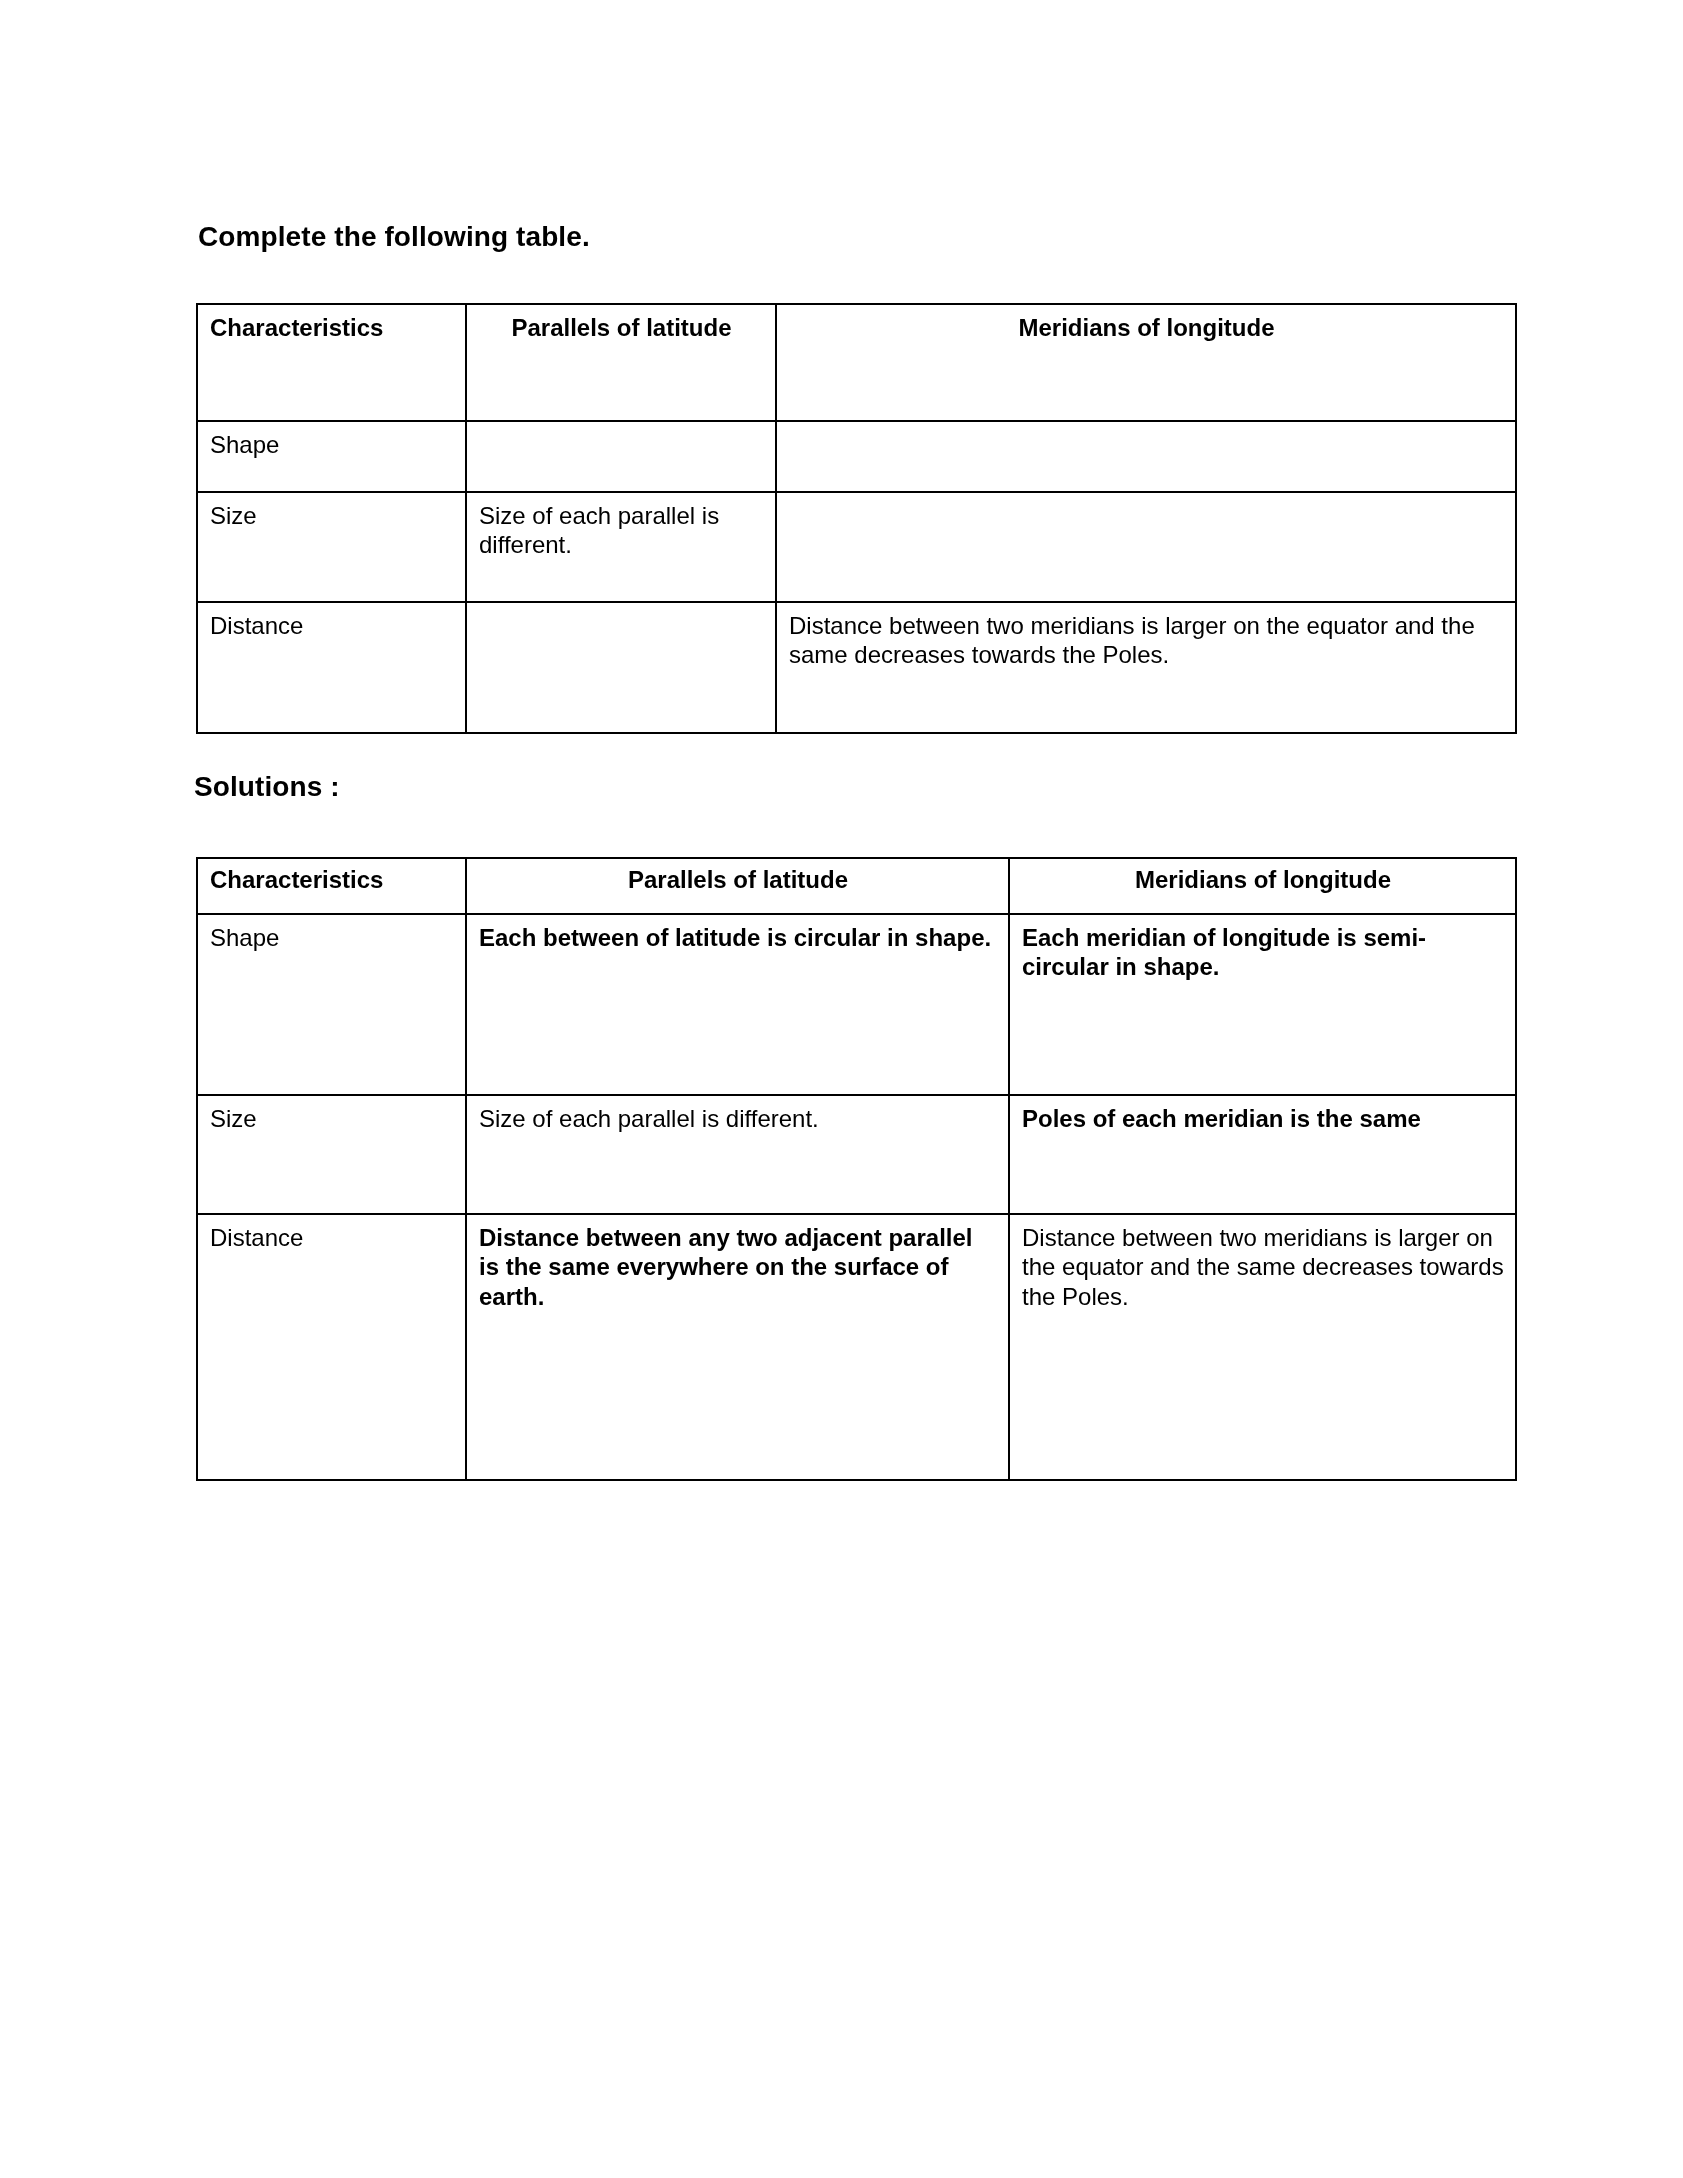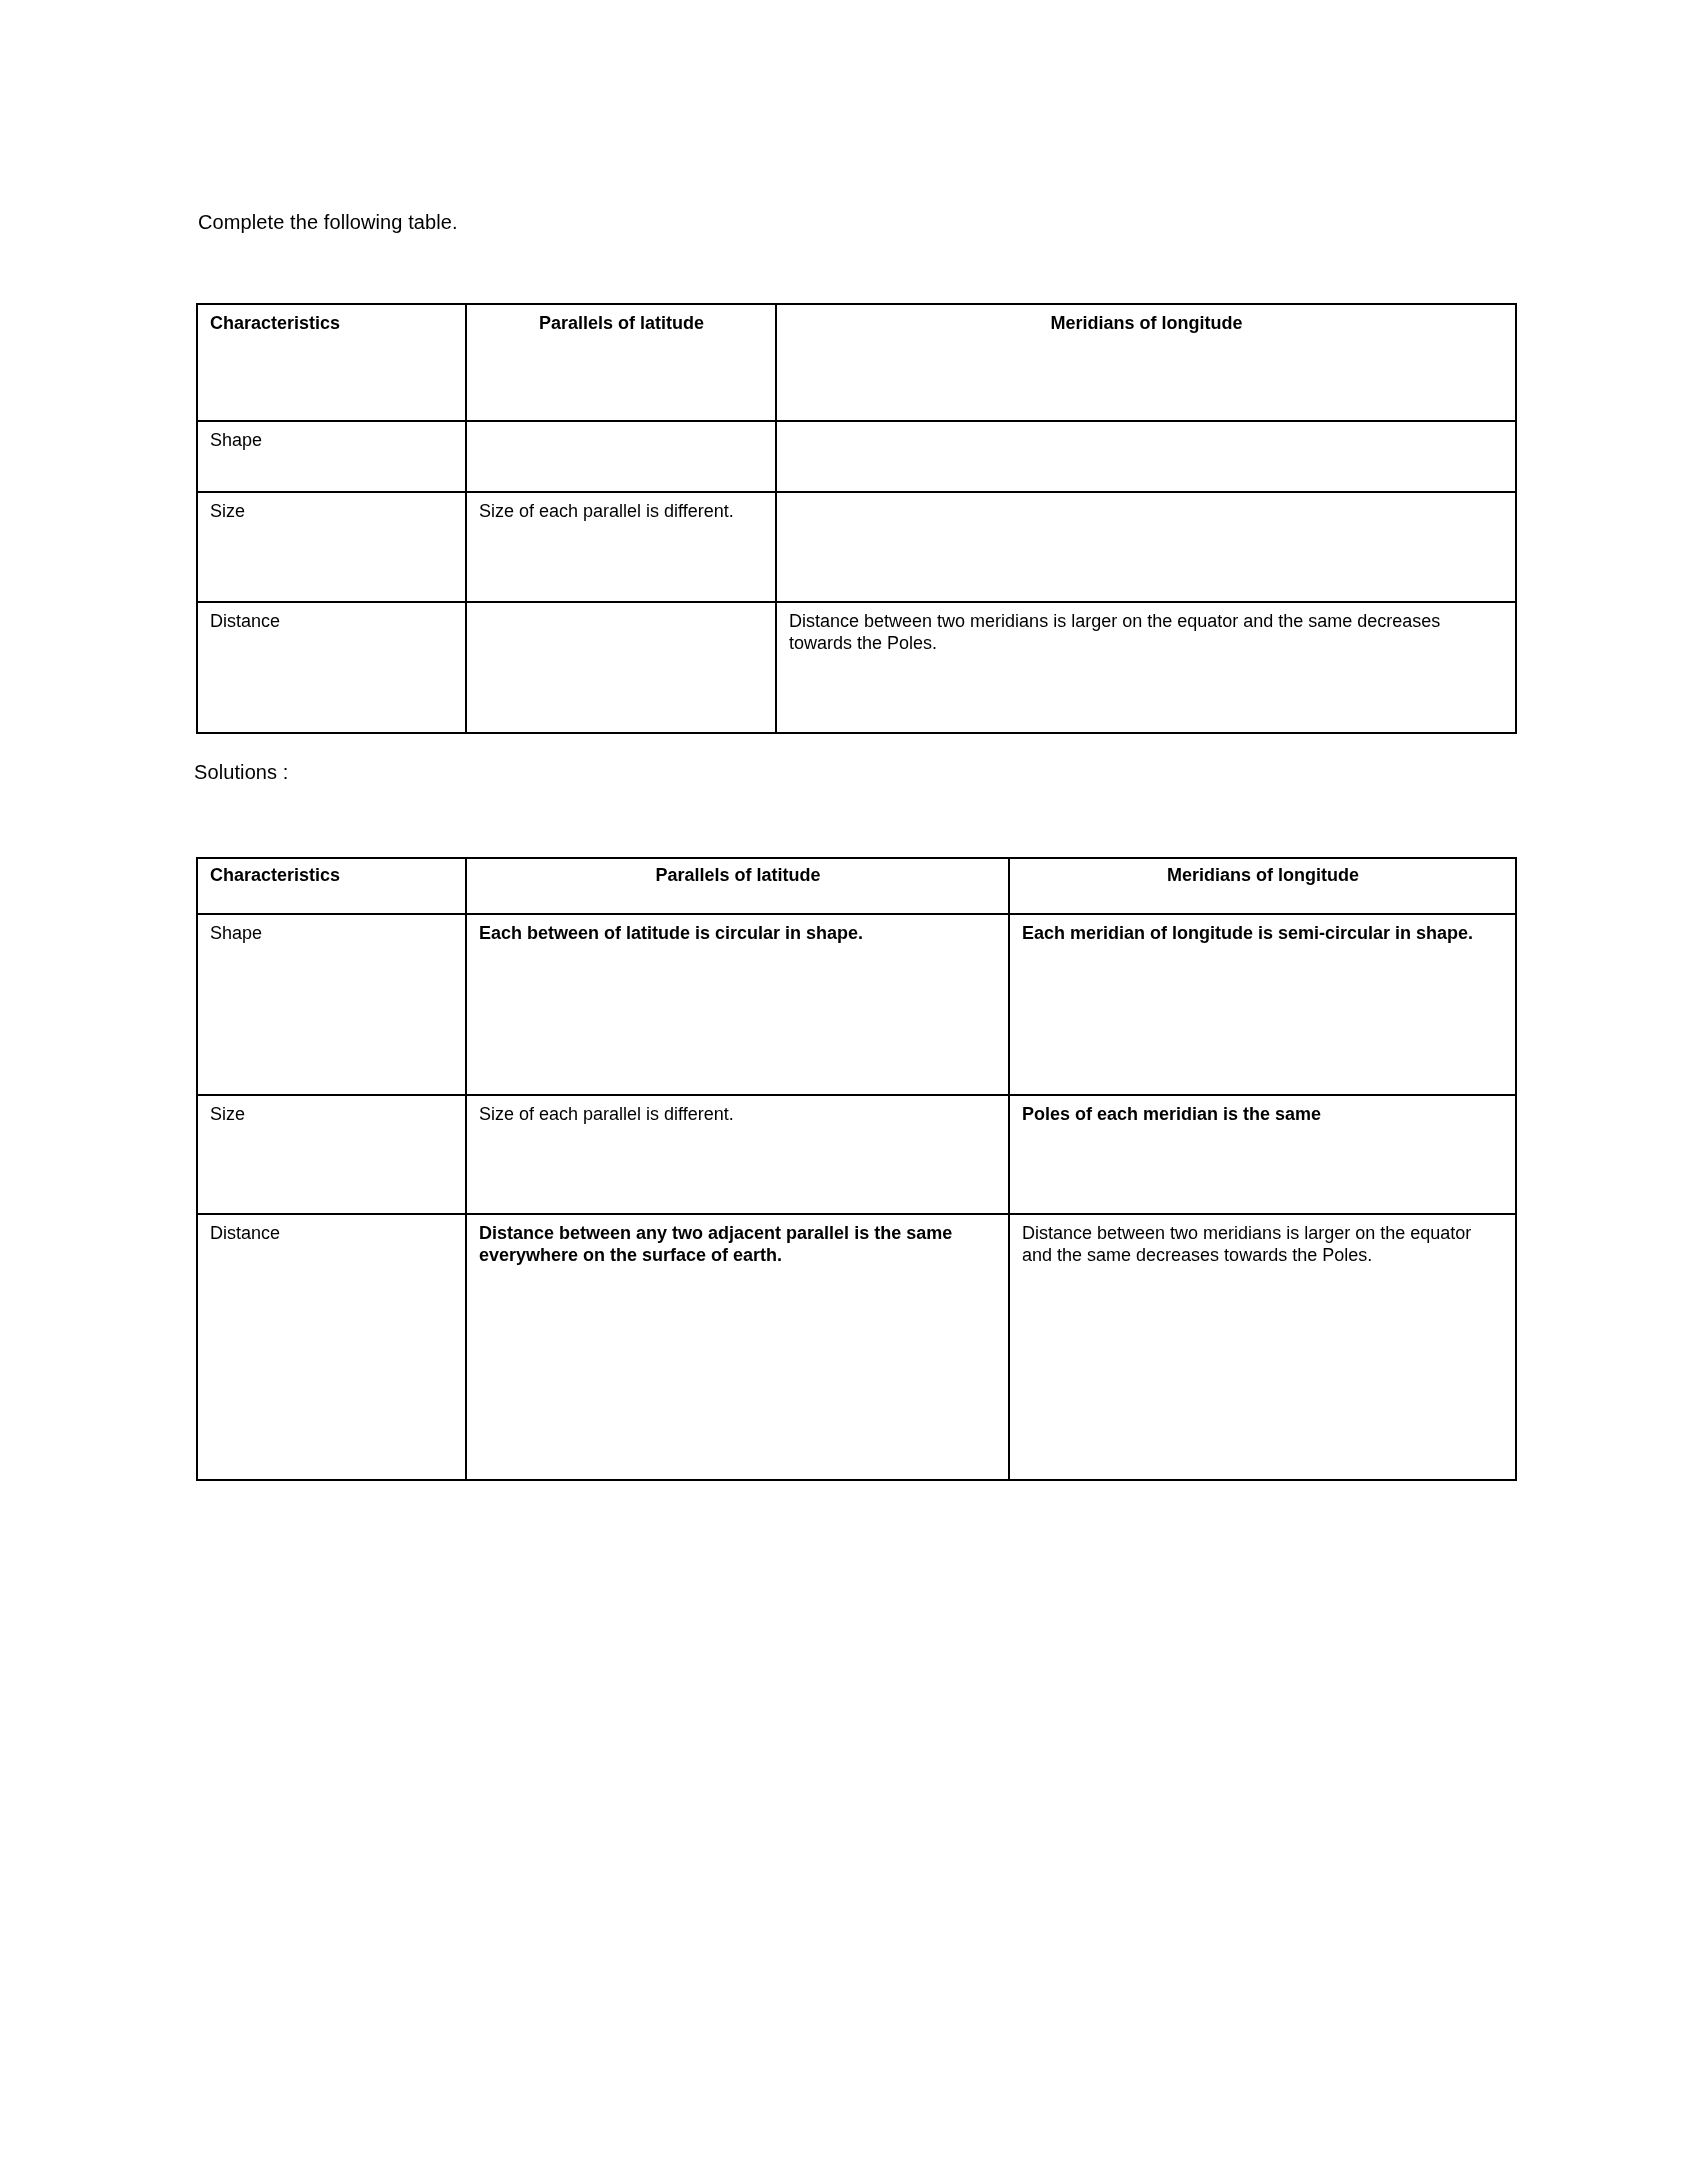--- a/index.html
+++ b/index.html
@@ -19,41 +19,42 @@
     position: absolute;
     left: 0; top: 0;
     width: 1683px;
     height: 2178px;
     background: #ffffff;
   }
 
   
   .heading {
     position: absolute;
-    font-size: 20px;
-    font-weight: normal;
+    font-size: 28px;
+    font-weight: bold;
     letter-spacing: 0.1px;
     white-space: nowrap;
     line-height: 1.2;
+    margin-top: 10px;
   }
   #heading-complete { left: 198px; top: 210px; }
   #heading-solutions { left: 194px; top: 760px; }
 
   
   .doc-table {
     position: absolute;
     border-collapse: collapse;
     table-layout: fixed;
     background: #ffffff;
   }
   .doc-table td {
     border: 2px solid #000000;
     vertical-align: top;
     padding: 8px 11px 8px 12px;
-    font-size: 18px;
+    font-size: 24px;
     line-height: 1.22;
     font-weight: normal;
     color: #000000;
   }
   .doc-table td.hdr {
     font-weight: bold;
     text-align: center;
   }
   .doc-table td.hdr-left {
     font-weight: bold;

